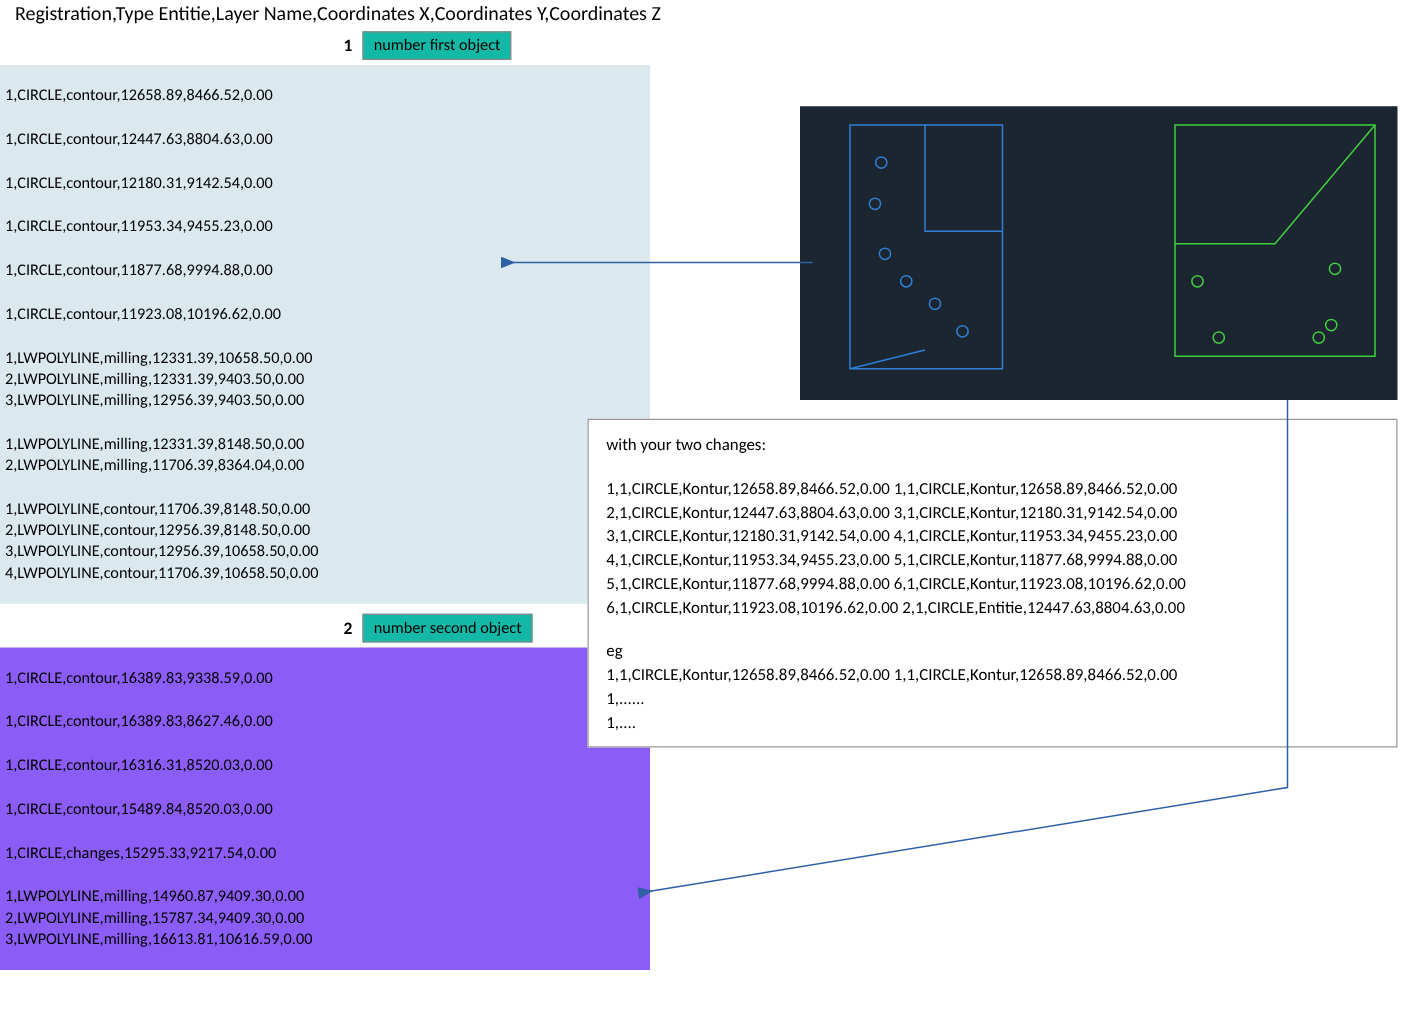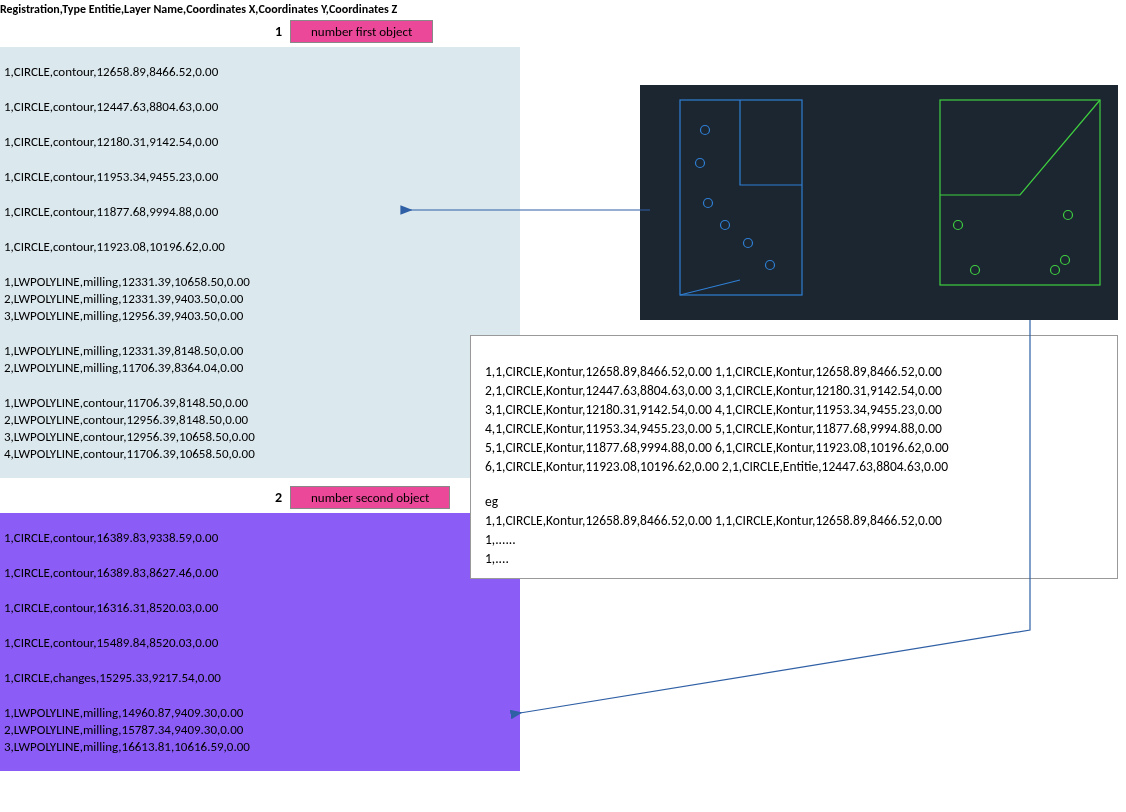--- a/index.html
+++ b/index.html
@@ -8,41 +8,40 @@
     font-family: Calibri, Arial, sans-serif;
     font-size: 13px;
     color: #000;
     background: #fff;
     width: 1126px;
     height: 812px;
     position: relative;
     overflow: hidden;
   }
   .header-row {
-    padding: 2px 0;
-    font-size: 12px;
-    font-weight: bold;
+    padding: 2px 12px;
+    font-size: 16px;
   }
   .section-label-row {
     display: flex;
     align-items: center;
     padding: 2px 0 4px 0;
   }
   .section-num {
     width: 290px;
     text-align: right;
     font-weight: bold;
     font-size: 14px;
     padding-right: 8px;
   }
   .label-box {
     border: 1px solid #888;
-    padding: 3px 20px;
+    padding: 3px 8px;
     font-size: 13px;
-    background: #ec4899;
+    background: #14b8a6;
   }
   .data-block {
     width: 520px;
     padding: 16px 4px;
   }
   .blue-bg { background: #dbe8ee; }
   .green-bg { background: #8b5cf6; }
   .data-line { line-height: 17px; }
   .data-group { margin-bottom: 18px; }
   .data-group:last-child { margin-bottom: 0; }
@@ -171,20 +170,21 @@
       <circle cx="318" cy="140" r="4.5"></circle>
       <circle cx="335" cy="185" r="4.5"></circle>
       <circle cx="415" cy="185" r="4.5"></circle>
       <circle cx="425" cy="175" r="4.5"></circle>
       <circle cx="428" cy="130" r="4.5"></circle>
     </g>
   </svg>
 </div>
 
 <div class="text-panel">
+  <p>with your two changes:</p>
   <div class="gap"></div>
   <div id="panelLines">
       <p>1,1,CIRCLE,Kontur,12658.89,8466.52,0.00 1,1,CIRCLE,Kontur,12658.89,8466.52,0.00</p>
       <p>2,1,CIRCLE,Kontur,12447.63,8804.63,0.00 3,1,CIRCLE,Kontur,12180.31,9142.54,0.00</p>
       <p>3,1,CIRCLE,Kontur,12180.31,9142.54,0.00 4,1,CIRCLE,Kontur,11953.34,9455.23,0.00</p>
       <p>4,1,CIRCLE,Kontur,11953.34,9455.23,0.00 5,1,CIRCLE,Kontur,11877.68,9994.88,0.00</p>
       <p>5,1,CIRCLE,Kontur,11877.68,9994.88,0.00 6,1,CIRCLE,Kontur,11923.08,10196.62,0.00</p>
       <p>6,1,CIRCLE,Kontur,11923.08,10196.62,0.00 2,1,CIRCLE,Entitie,12447.63,8804.63,0.00</p>
     </div>
   <div class="gap"></div>

